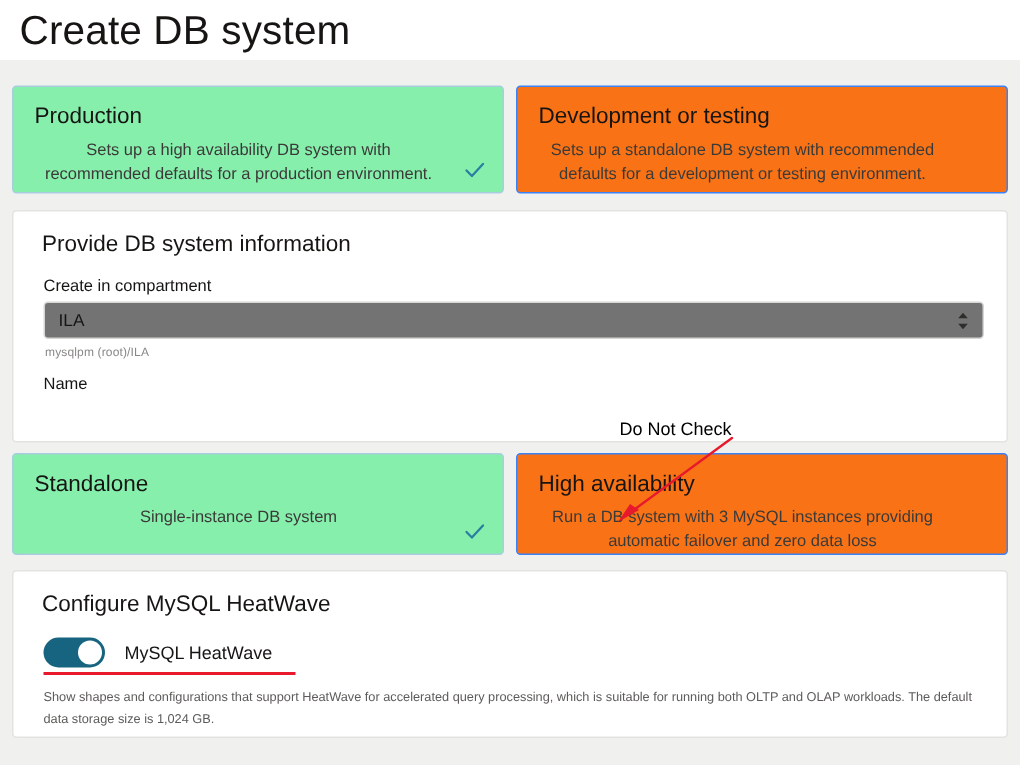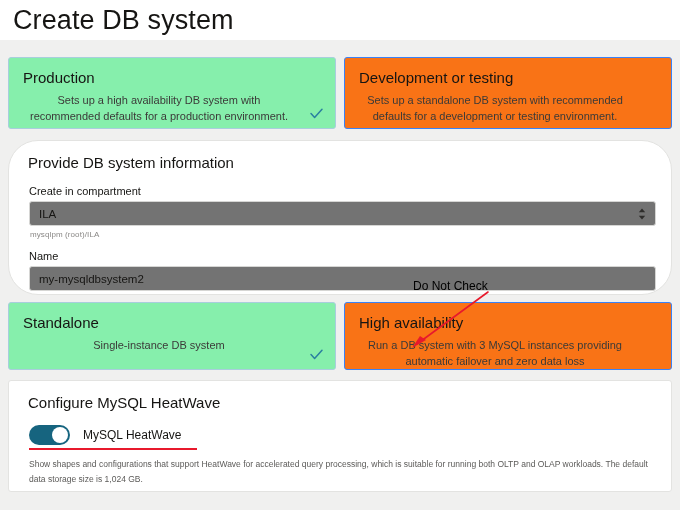--- a/index.html
+++ b/index.html
@@ -95,21 +95,20 @@
     width: 15px; height: 15px;
   }
   .check-mark svg { display: block; }
 
   
   .form-panel {
     position: absolute;
     left: 8px; top: 100px;
     width: 664px; height: 155px;
     padding: 12px 14px 0 14px;
-    border-radius: 30px;
   }
   .section-title {
     font-size: 15px;
     font-weight: 400;
     color: #161513;
     margin: 1px 0 14px 5px;
   }
   .field-label {
     font-size: 11px;
     color: #161513;
@@ -245,23 +244,20 @@
             <path d="M5 1.5 L8.2 5.2 L1.8 5.2 Z" fill="#2e2d2b"></path>
             <path d="M5 12.5 L8.2 8.8 L1.8 8.8 Z" fill="#2e2d2b"></path>
           </svg>
         </span>
       </div>
       <div class="helper-text">mysqlpm (root)/ILA</div>
     </div>
 
     <div class="field-block-2">
       <div class="field-label">Name</div>
-      <div class="text-input">
-        <span>my-mysqldbsystem2</span>
-      </div>
     </div>
   </div>
 
   <div class="card-row row-2">
 
     <div class="opt-card row2 selected">
       <div class="opt-title">Standalone</div>
       <div class="opt-desc">Single-instance DB system</div>
       <div class="check-mark">
         <svg width="15" height="15" viewBox="0 0 15 15">

